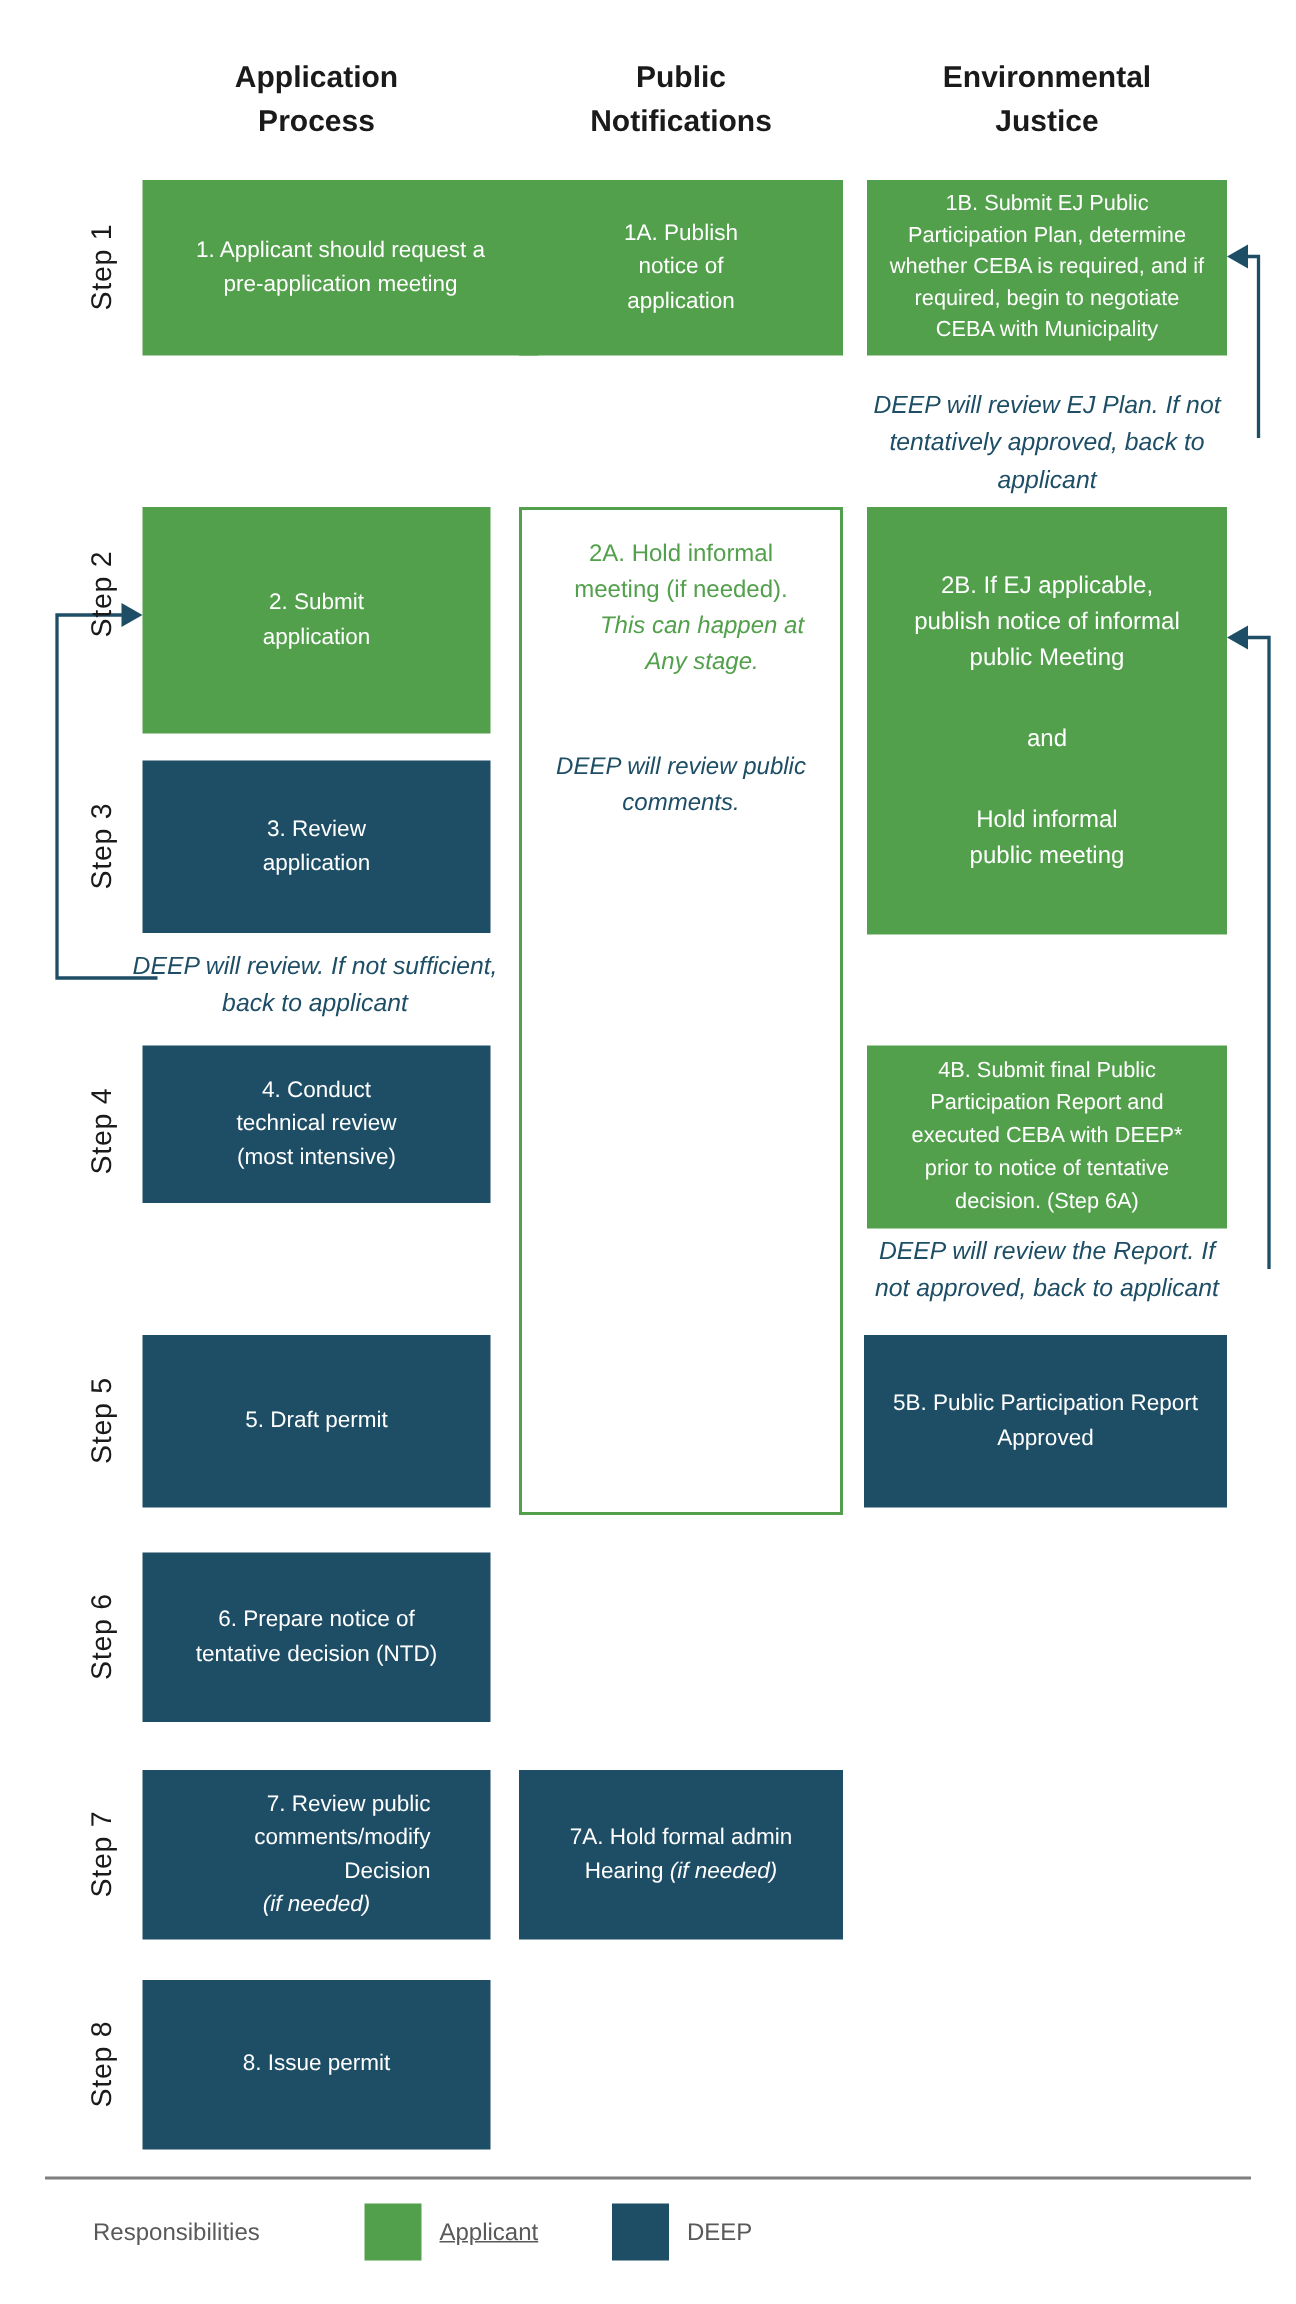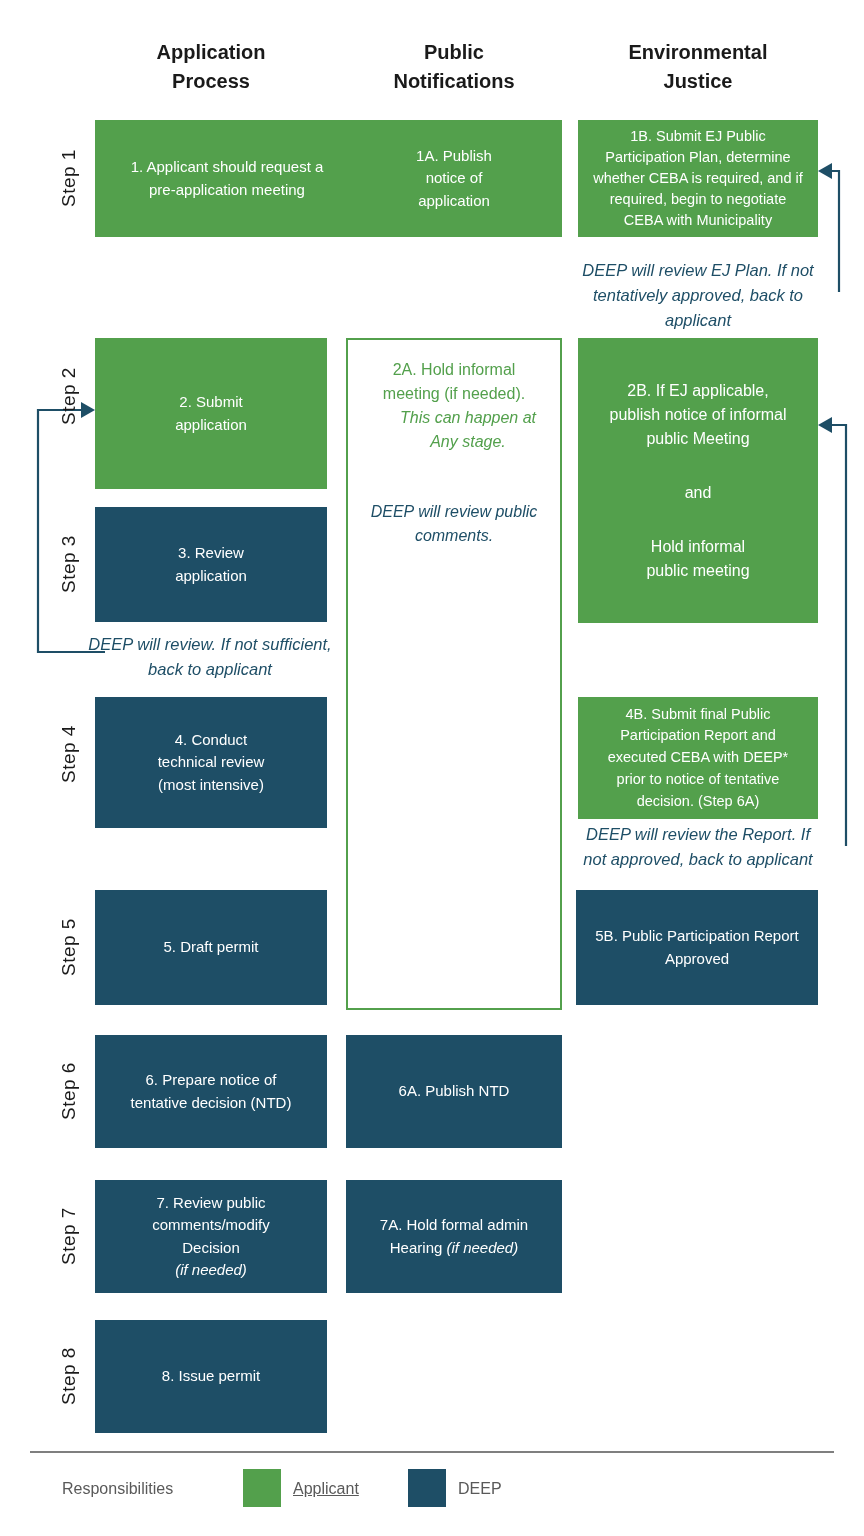--- a/index.html
+++ b/index.html
@@ -100,43 +100,40 @@
     <div style="width:180px;">2B. If EJ applicable, publish notice of informal public Meeting</div>
     <div>and</div>
     <div style="width:140px;">Hold informal public meeting</div>
   </div>
 
   <div class="box blue" style="left:95px; top:507px; width:232px; height:115px; padding:8px 55px;">
     <span class="inner">3. Review application</span>
   </div>
   <div class="note" style="left:80px; top:632px; width:260px;">DEEP will review. If not sufficient, back to applicant</div>
 
-  <div class="box blue" style="left:95px; top:697px; width:232px; height:131px; padding:8px 50px;">
+  <div class="box blue" style="left:95px; top:697px; width:232px; height:105px; padding:8px 50px;">
     <span class="inner">4. Conduct technical review (most intensive)</span>
   </div>
   <div class="box green" style="left:578px; top:697px; width:240px; height:122px; padding:6px 14px; font-size:14.5px; line-height:1.5;">
     <span class="inner">4B. Submit final Public Participation Report and executed CEBA with DEEP* prior to notice of tentative decision. (Step 6A)</span>
   </div>
   <div class="note" style="left:578px; top:822px; width:240px;">DEEP will review the Report. If not approved, back to applicant</div>
 
   <div class="box blue" style="left:95px; top:890px; width:232px; height:115px; padding:8px 40px;">
     <span class="inner">5. Draft permit</span>
   </div>
   <div class="box blue" style="left:576px; top:890px; width:242px; height:115px; padding:8px 16px;">
     <span class="inner">5B. Public Participation Report Approved</span>
   </div>
 
   <div class="box blue" style="left:95px; top:1035px; width:232px; height:113px; padding:8px 30px;">
     <span class="inner">6. Prepare notice of tentative decision (NTD)</span>
   </div>
-  <div class="box blue" style="left:346px; top:1035px; width:216px; height:113px; padding:8px 20px;">
-    <span class="inner">6A. Publish NTD</span>
-  </div>
 
-  <div class="box blue" style="left:95px; top:1180px; width:232px; height:113px; padding:8px 40px;">
+  <div class="box blue" style="left:95px; top:1180px; width:232px; height:113px; padding:8px 40px;text-align:right;">
     <span class="inner">7. Review public comments/modify Decision</span>
     <span class="inner italic-inline">(if needed)</span>
   </div>
   <div class="box blue" style="left:346px; top:1180px; width:216px; height:113px; padding:8px 23px;">
     <span class="inner"><span>7A. Hold formal admin Hearing</span> <span class="italic-inline">(if needed)</span></span>
   </div>
 
   <div class="box blue" style="left:95px; top:1320px; width:232px; height:113px; padding:8px 40px;">
     <span class="inner">8. Issue permit</span>
   </div>

